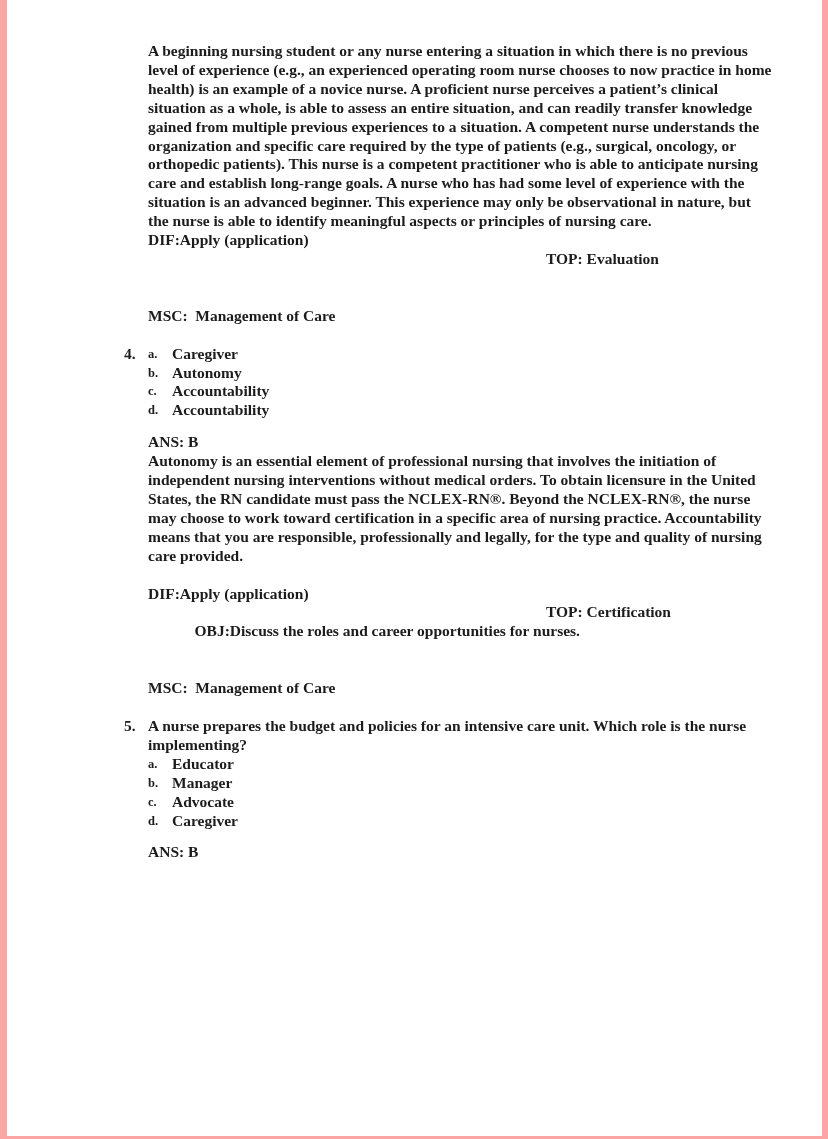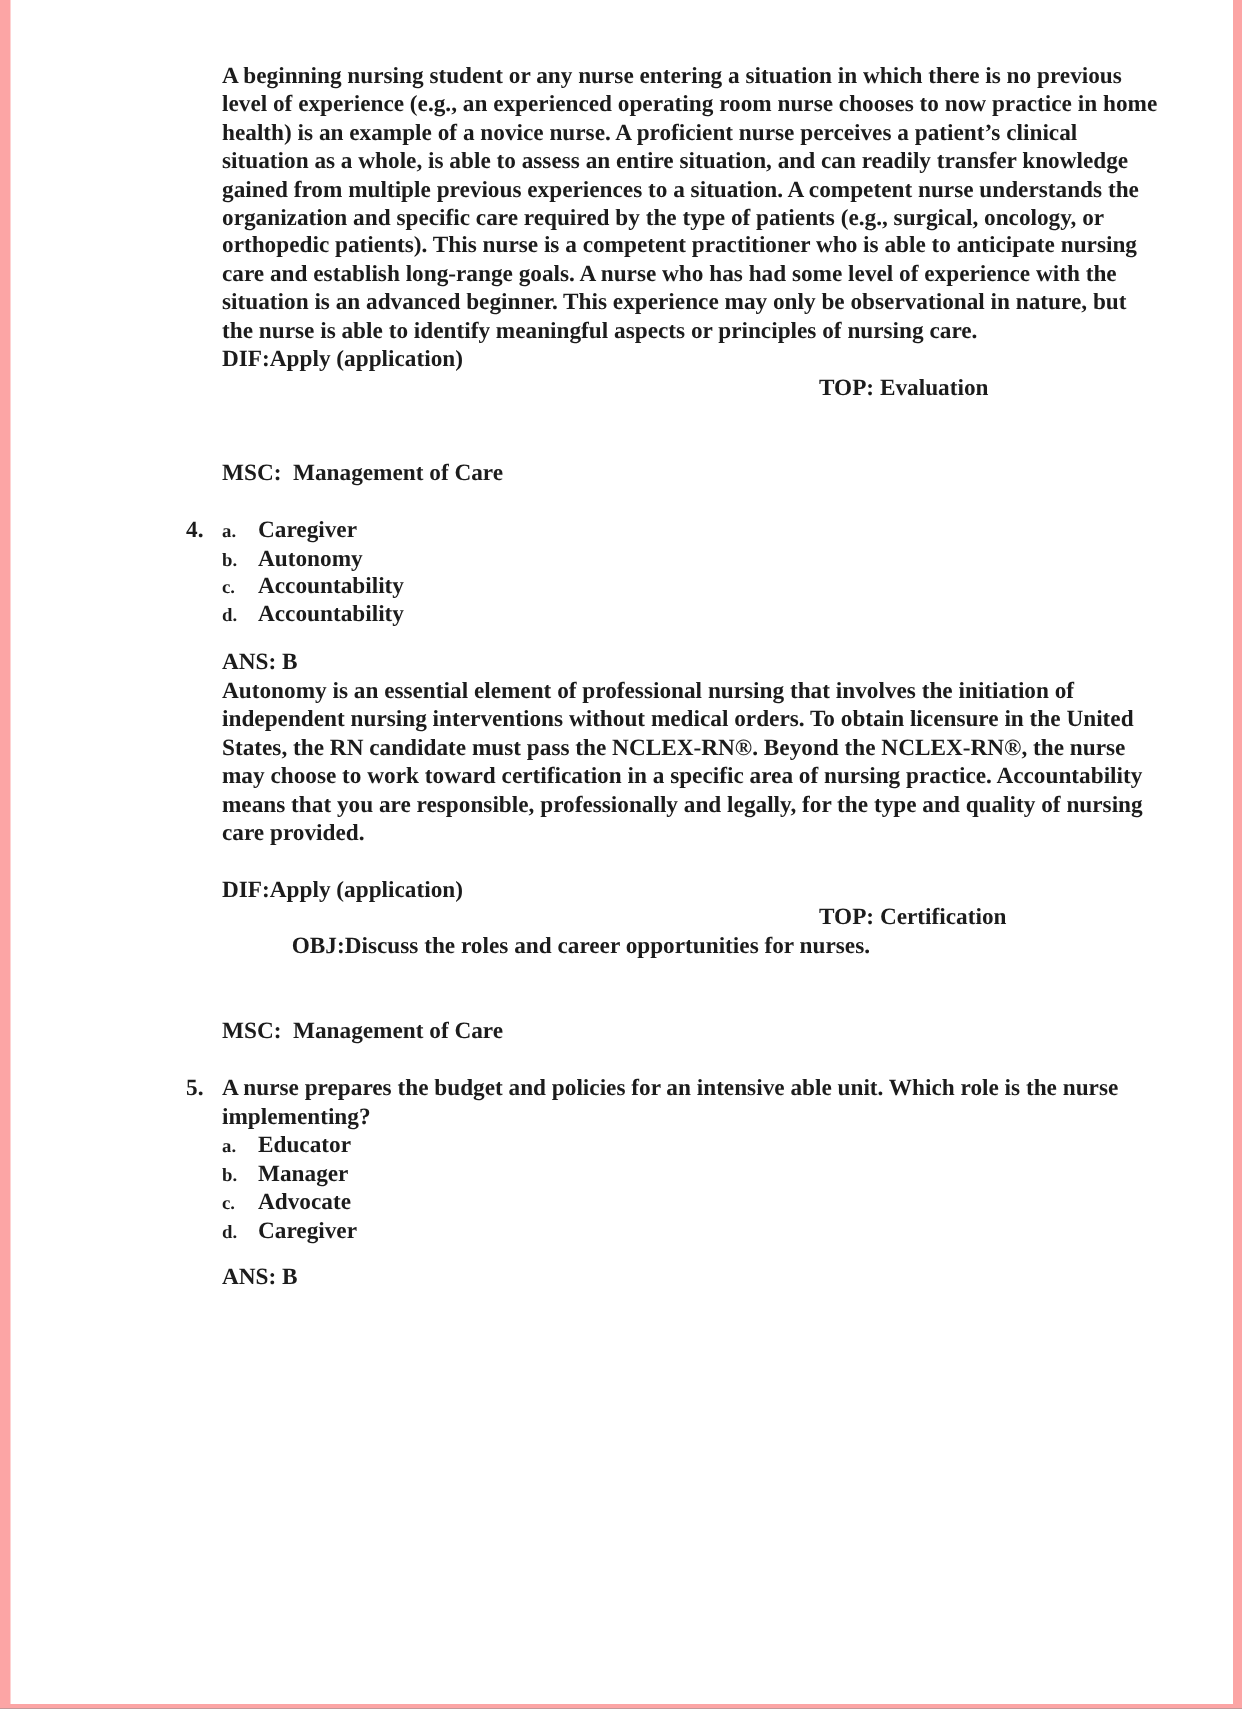--- a/index.html
+++ b/index.html
@@ -134,21 +134,21 @@
           <div class="meta-line">
             <span>OBJ:Discuss the roles and career opportunities for nurses.</span>
             <span class="meta-top">TOP: Certification</span>
           </div>
           <div class="meta-line">MSC:  Management of Care</div>
         </div>
       </div>
 
       <div class="question">
         <span class="qnum">5.</span>
-        <div class="stem">A nurse prepares the budget and policies for an intensive able unit. Which role is the nurse implementing?</div>
+        <div class="stem">A nurse prepares the budget and policies for an intensive care unit. Which role is the nurse implementing?</div>
         <div class="options">
           <div class="option">
             <span class="opt-letter">a.</span>
             <span class="opt-text">Educator</span>
           </div>
           <div class="option">
             <span class="opt-letter">b.</span>
             <span class="opt-text">Manager</span>
           </div>
           <div class="option">

